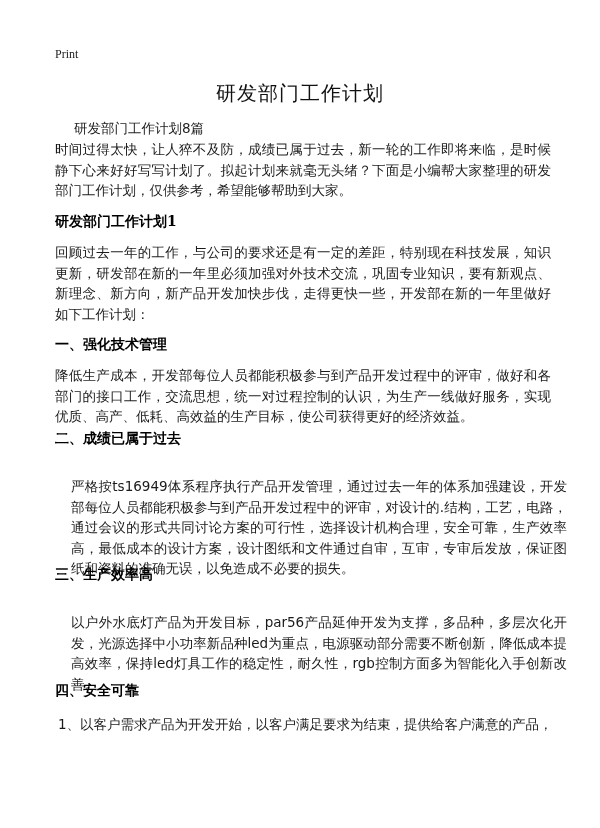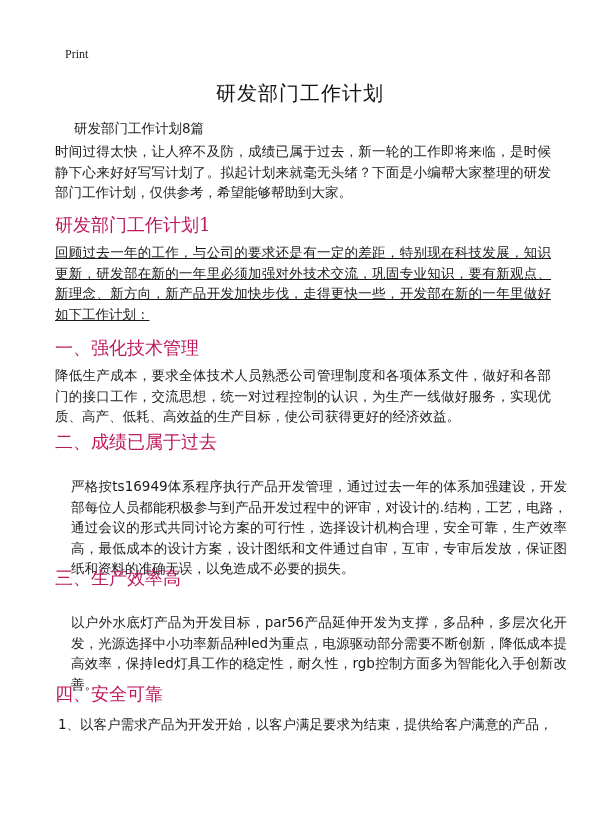--- a/index.html
+++ b/index.html
@@ -1,44 +1,44 @@
 <!DOCTYPE html>
 <html><head>
 <meta charset="utf-8">
 <style>
   html, body { margin: 0; padding: 0; background: #ffffff; }
   body { width: 600px; height: 828px; overflow: hidden; position: relative;
          font-family: "DejaVu Sans", "Liberation Sans", sans-serif; color: #1a1a1a; }
   .print { position: absolute; left: 55px; top: 47px; font-family: "Liberation Serif", "DejaVu Serif", serif;
-           font-size: 12px; color: #222; margin-left: 10px; }
+           font-size: 12px; color: #222; }
   .title { position: absolute; left: 0; width: 600px; top: 80px; text-align: center;
            font-size: 20px; letter-spacing: 1px; color: #111; }
   .subtitle { position: absolute; left: 55px; top: 120px; font-size: 13.5px; color: #222; margin-left: 19px; }
   .block { position: absolute; left: 55px; width: 496px; font-size: 13.5px; line-height: 20.5px;
            text-align: justify; color: #1a1a1a; }
-  .heading { position: absolute; left: 55px; font-size: 18px; font-weight: normal; color: #be185d;
+  .heading { position: absolute; left: 55px; font-size: 14px; font-weight: bold; color: #000000;
              font-family: "DejaVu Serif", "Liberation Serif", serif; }
 </style>
 </head>
 <body>
 
 <div class="print">Print</div>
 
 <h1 class="title" style="margin:0;font-weight:normal;">研发部门工作计划</h1>
 
 <div class="subtitle">研发部门工作计划8篇</div>
 
-<p class="block" style="top:141px;margin:0;">时间过得太快，让人猝不及防，成绩已属于过去，新一轮的工作即将来临，是时候静下心来好好写写计划了。拟起计划来就毫无头绪？下面是小编帮大家整理的研发部门工作计划，仅供参考，希望能够帮助到大家。</p>
+<p class="block" style="top:141px;margin:0;font-family:Liberation Mono, monospace;">时间过得太快，让人猝不及防，成绩已属于过去，新一轮的工作即将来临，是时候静下心来好好写写计划了。拟起计划来就毫无头绪？下面是小编帮大家整理的研发部门工作计划，仅供参考，希望能够帮助到大家。</p>
 
 <div class="heading" style="top:213px;">研发部门工作计划1</div>
 
-<p class="block" style="top:242px;margin:0;text-decoration:underline;">回顾过去一年的工作，与公司的要求还是有一定的差距，特别现在科技发展，知识更新，研发部在新的一年里必须加强对外技术交流，巩固专业知识，要有新观点、新理念、新方向，新产品开发加快步伐，走得更快一些，开发部在新的一年里做好如下工作计划：</p>
+<p class="block" style="top:242px;margin:0;">回顾过去一年的工作，与公司的要求还是有一定的差距，特别现在科技发展，知识更新，研发部在新的一年里必须加强对外技术交流，巩固专业知识，要有新观点、新理念、新方向，新产品开发加快步伐，走得更快一些，开发部在新的一年里做好如下工作计划：</p>
 
 <div class="heading" style="top:336px;">一、强化技术管理</div>
-<p class="block" style="top:365px;margin:0;">降低生产成本，要求全体技术人员熟悉公司管理制度和各项体系文件，做好和各部门的接口工作，交流思想，统一对过程控制的认识，为生产一线做好服务，实现优质、高产、低耗、高效益的生产目标，使公司获得更好的经济效益。</p>
+<p class="block" style="top:365px;margin:0;">降低生产成本，开发部每位人员都能积极参与到产品开发过程中的评审，做好和各部门的接口工作，交流思想，统一对过程控制的认识，为生产一线做好服务，实现优质、高产、低耗、高效益的生产目标，使公司获得更好的经济效益。</p>
 
 <div class="heading" style="top:430px;">二、成绩已属于过去</div>
 <p class="block" style="top:460px;margin:16px;">严格按ts16949体系程序执行产品开发管理，通过过去一年的体系加强建设，开发部每位人员都能积极参与到产品开发过程中的评审，对设计的.结构，工艺，电路，通过会议的形式共同讨论方案的可行性，选择设计机构合理，安全可靠，生产效率高，最低成本的设计方案，设计图纸和文件通过自审，互审，专审后发放，保证图纸和资料的准确无误，以免造成不必要的损失。</p>
 
 <div class="heading" style="top:566px;">三、生产效率高</div>
 <p class="block" style="top:596px;margin:16px;">以户外水底灯产品为开发目标，par56产品延伸开发为支撑，多品种，多层次化开发，光源选择中小功率新品种led为重点，电源驱动部分需要不断创新，降低成本提高效率，保持led灯具工作的稳定性，耐久性，rgb控制方面多为智能化入手创新改善。</p>
 
 <div class="heading" style="top:682px;">四、安全可靠</div>
 <p class="block" style="top:711px;margin:3px;">1、以客户需求产品为开发开始，以客户满足要求为结束，提供给客户满意的产品，</p>
 

